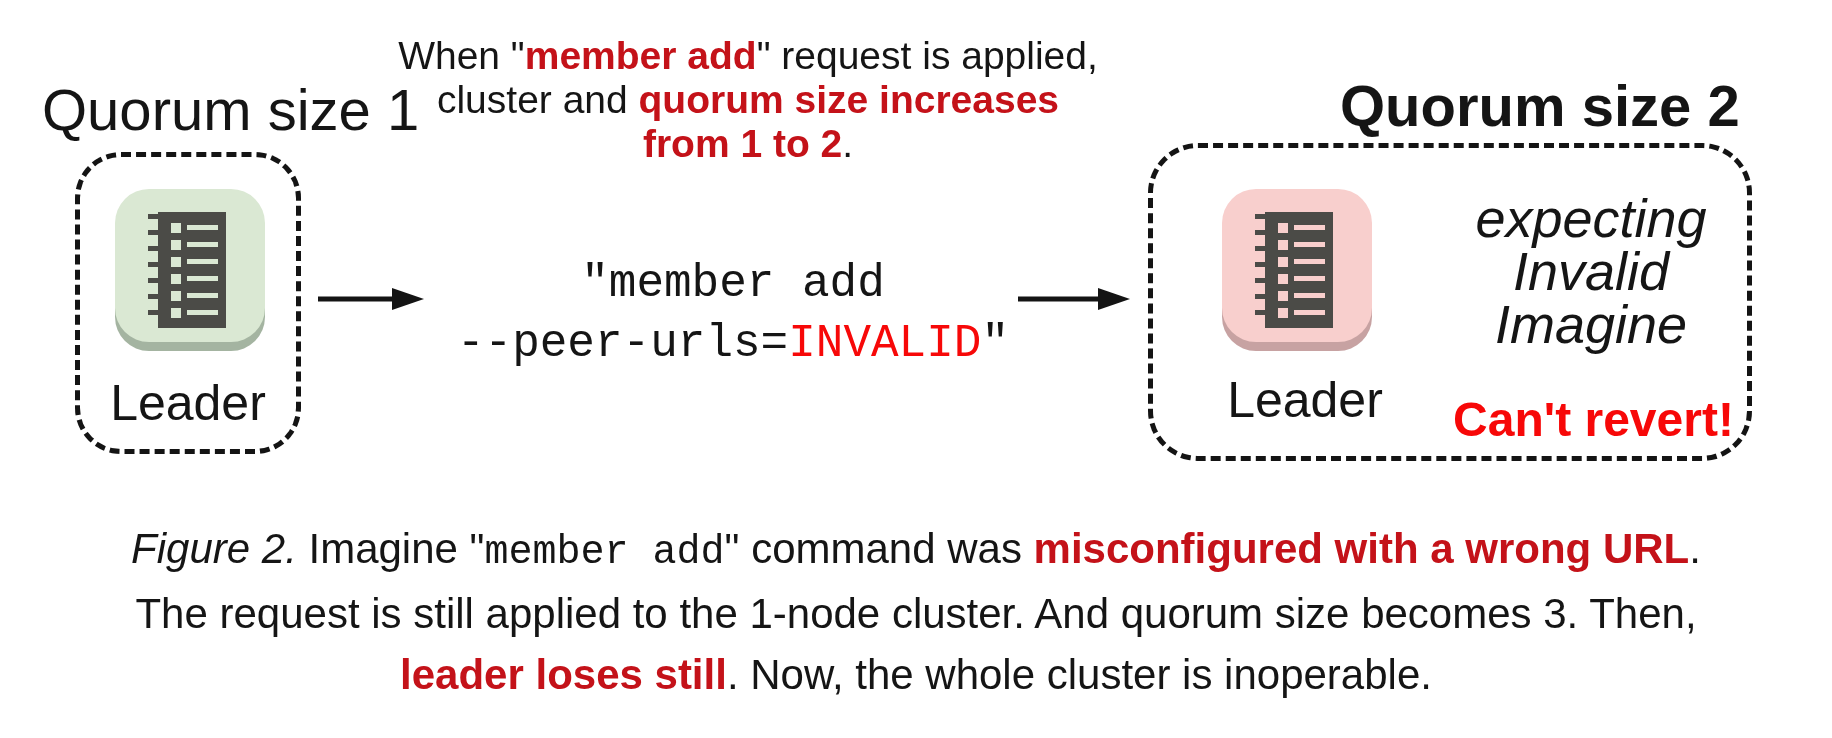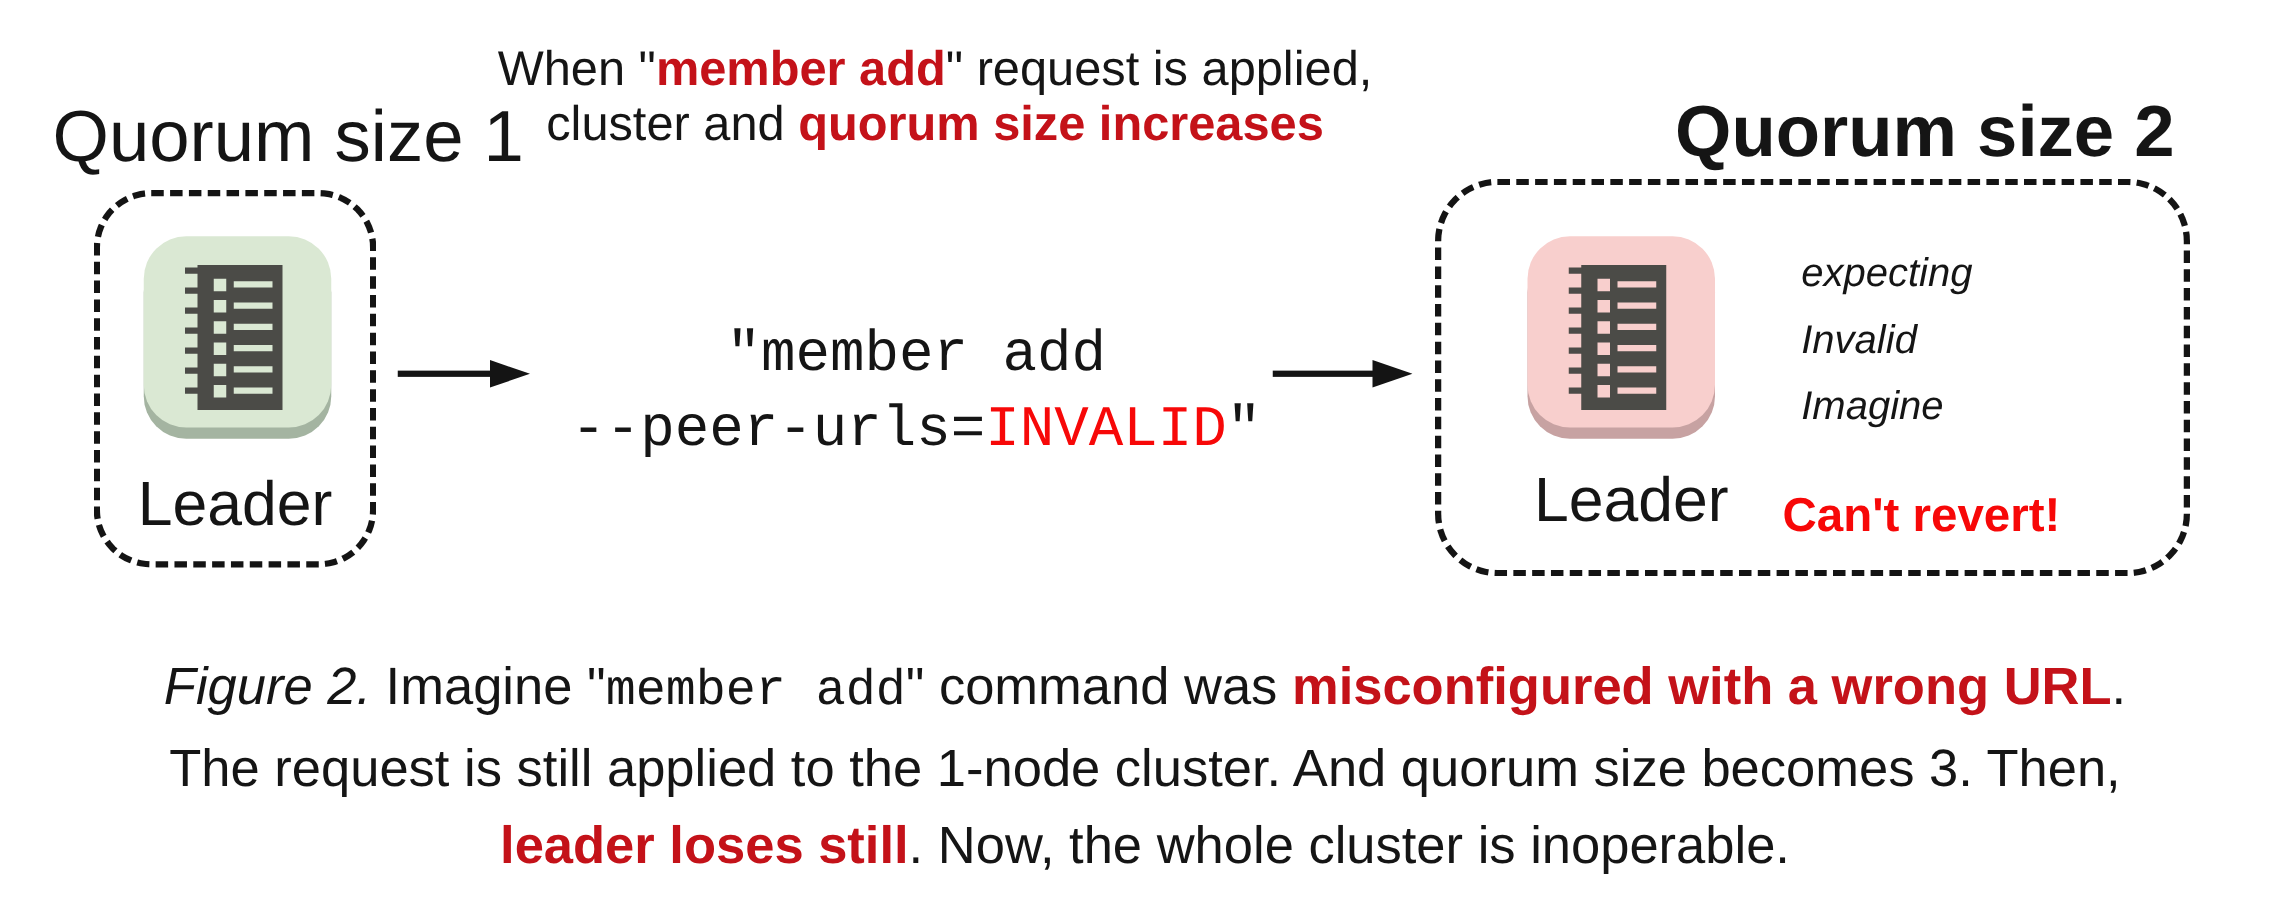--- a/index.html
+++ b/index.html
@@ -19,22 +19,22 @@
   #right-leader{left:1180px;top:371px;width:250px;}
   #node-icon-left{left:114px;top:188px;}
   #node-icon-right{left:1221px;top:188px;}
   #arrow-1{left:318px;top:287px;}
   #arrow-2{left:1018px;top:287px;}
   #top-note{left:398px;top:34px;width:700px;text-align:center;font-size:39px;line-height:44px;}
   .red-bold{color:#c41219;font-weight:bold;}
   #command{left:383px;top:254px;width:700px;text-align:center;
     font-family:"Liberation Mono","DejaVu Sans Mono",monospace;font-size:46px;line-height:60px;white-space:nowrap;}
   .bright-red{color:#f70808;}
-  #expecting{left:1441px;top:192px;width:300px;font-style:italic;font-size:32px;line-height:53px;}
-  #cant-revert{left:1426px;top:392px;width:335px;font-weight:bold;font-size:38px;color:#f70808;white-space:nowrap;}
+  #expecting{left:1441px;top:192px;width:300px;text-align:center;font-style:italic;font-size:54px;line-height:53px;}
+  #cant-revert{left:1426px;top:392px;width:335px;text-align:center;font-weight:bold;font-size:48px;color:#f70808;white-space:nowrap;}
   #caption{left:26px;top:518px;width:1780px;text-align:center;font-size:42px;line-height:61px;}
   #caption .mono{font-family:"Liberation Mono","DejaVu Sans Mono",monospace;font-size:40px;}
   #caption .italic{font-style:italic;}
   .caption-line{white-space:nowrap;}
 </style>
 </head>
 <body>
 
 <div id="canvas">
 
@@ -73,20 +73,21 @@
   <div class="abs leader-label" id="left-leader">Leader</div>
 
   <svg class="abs" id="arrow-1" width="106" height="24" viewBox="0 0 106 24" xmlns="http://www.w3.org/2000/svg">
     <rect x="0" y="9.5" width="76" height="5" fill="#141414"></rect>
     <polygon points="74,1 74,23 106,12" fill="#141414"></polygon>
   </svg>
 
   <div class="abs" id="top-note">
     <div class="note-line"><span>When "</span><span class="red-bold">member add</span><span>" request is applied,</span></div>
     <div class="note-line"><span>cluster and </span><span class="red-bold">quorum size increases</span></div>
+    <div class="note-line"><span class="red-bold">from 1 to 2</span><span>.</span></div>
   </div>
 
   <div class="abs" id="command">
     <div>"member add</div>
     <div><span>--peer-urls=</span><span class="bright-red">INVALID</span><span>"</span></div>
   </div>
 
   <svg class="abs" id="arrow-2" width="112" height="24" viewBox="0 0 112 24" xmlns="http://www.w3.org/2000/svg">
     <rect x="0" y="9.5" width="82" height="5" fill="#141414"></rect>
     <polygon points="80,1 80,23 112,12" fill="#141414"></polygon>

